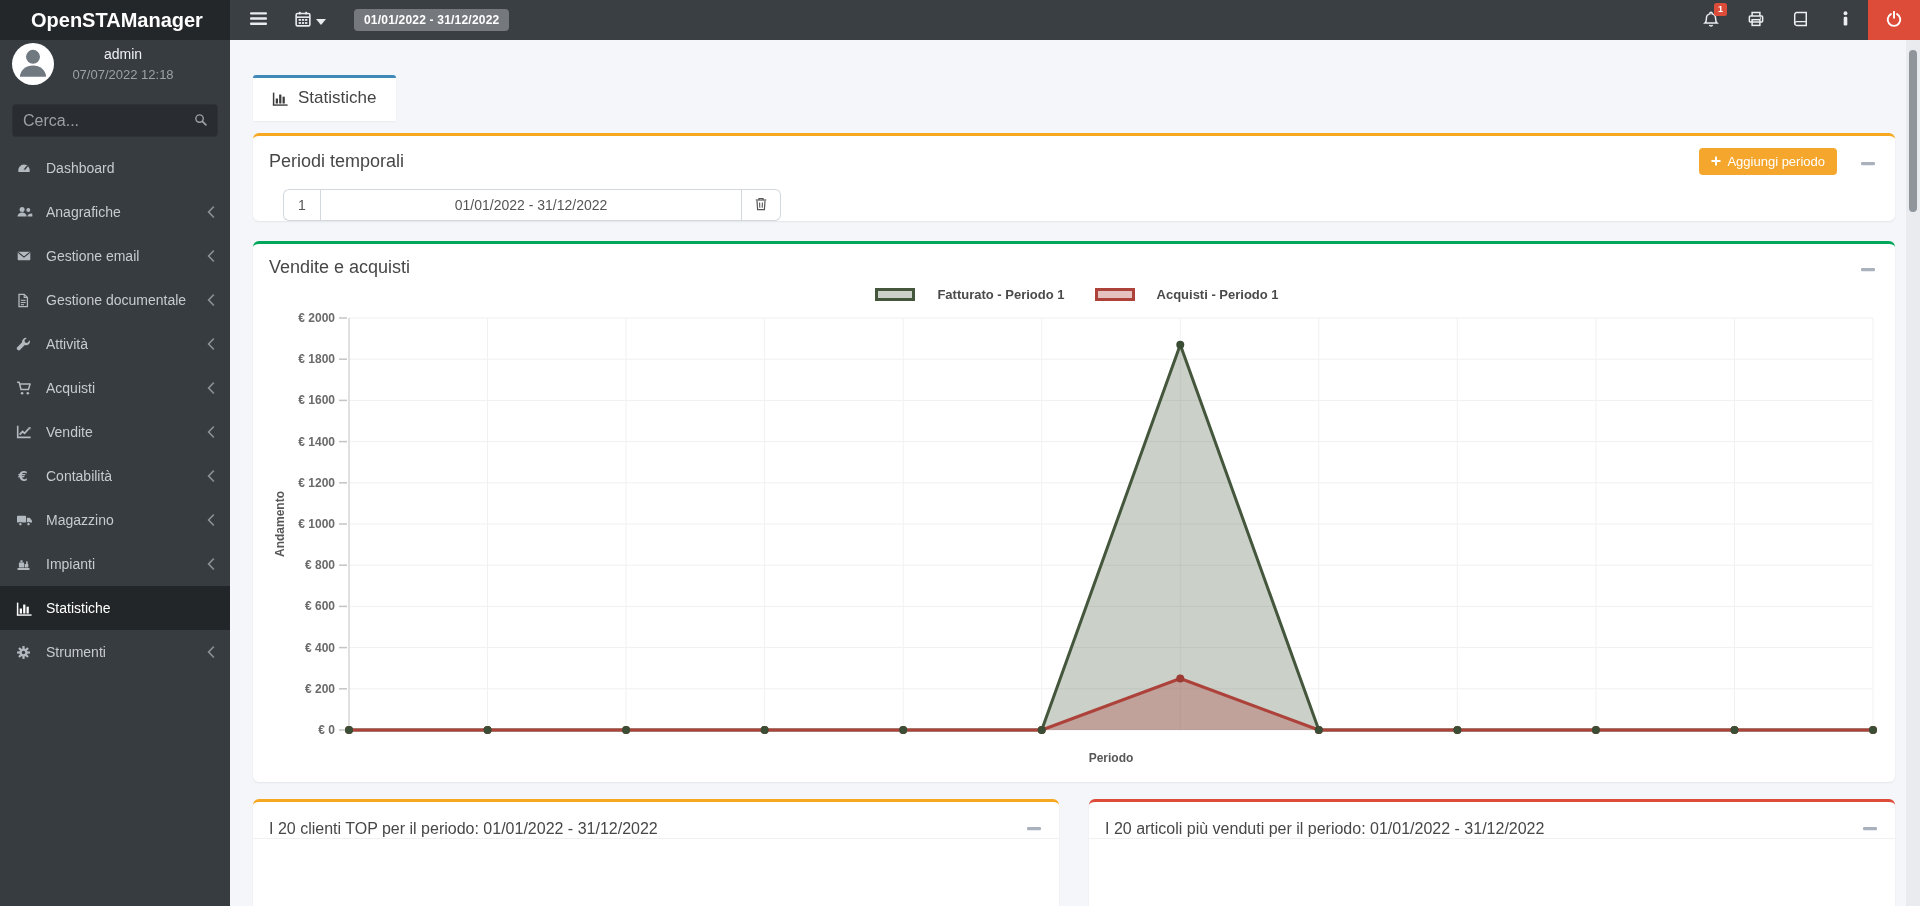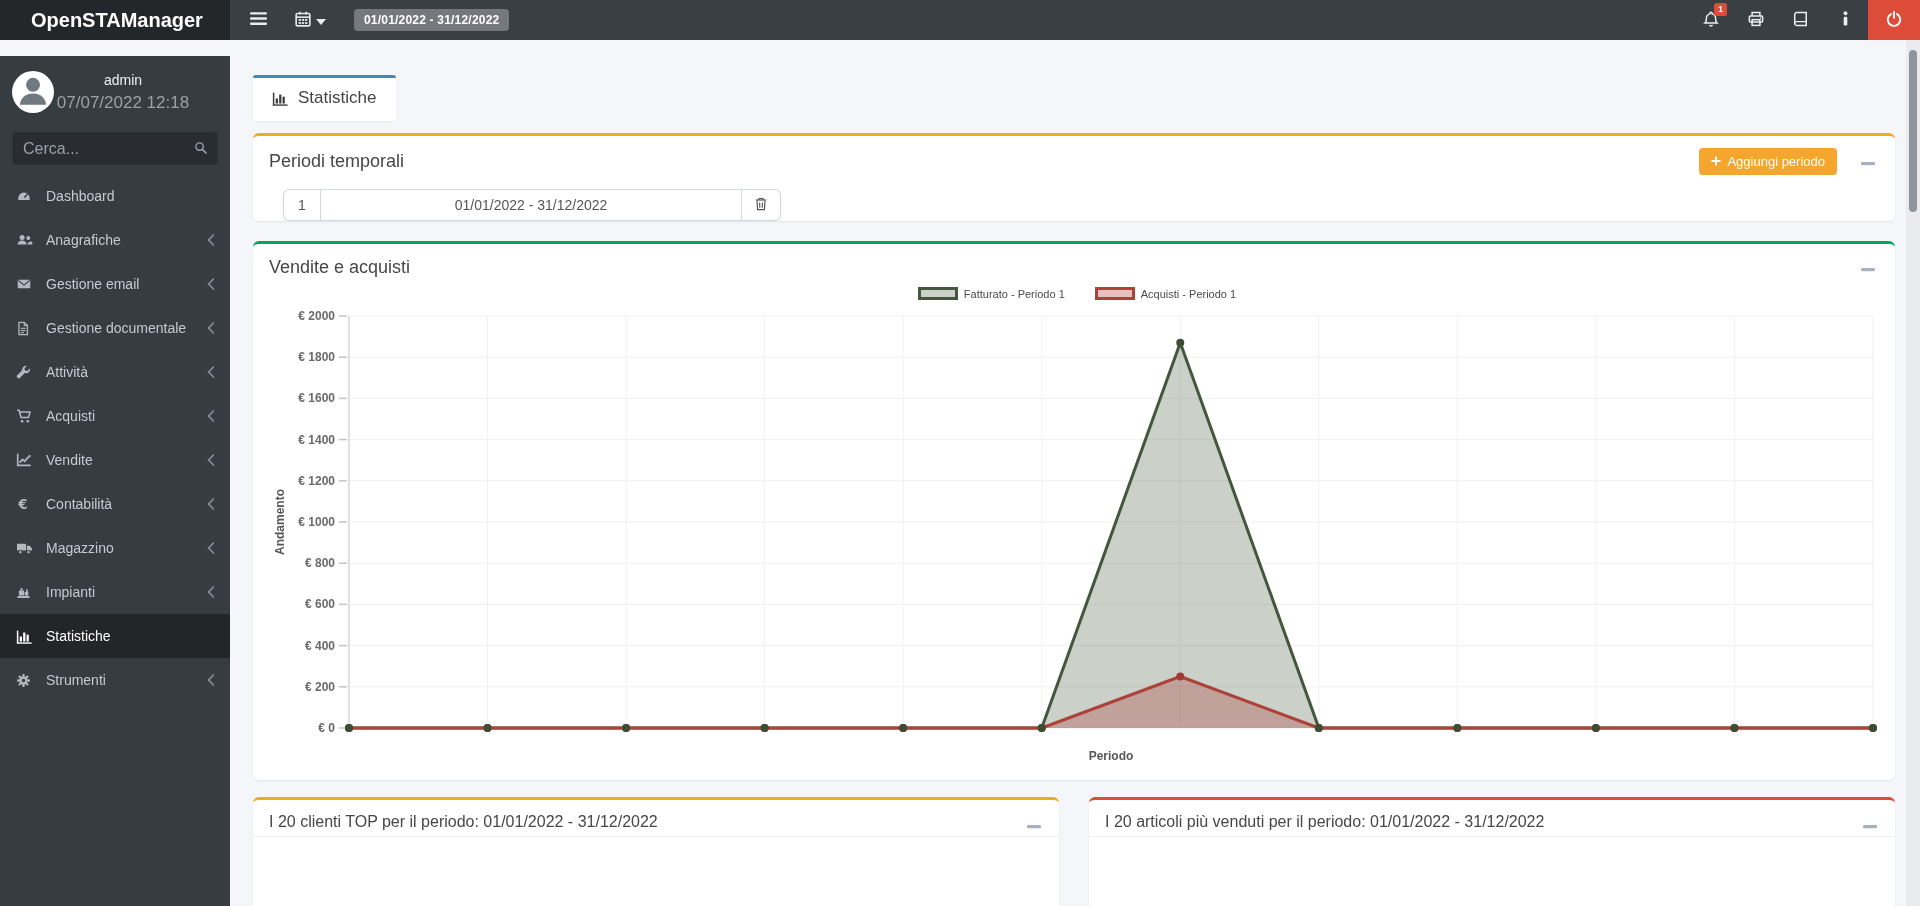--- a/index.html
+++ b/index.html
@@ -17,26 +17,26 @@
   .brand{width:230px;flex:0 0 230px;background:var(--brand-bg);color:#fff;font-size:20px;font-weight:bold;display:flex;align-items:center;padding-left:31px;cursor:pointer}
   .nav-left{display:flex;align-items:center;gap:16px;padding-left:14px}
   .nav-btn{color:#e9ebed;display:flex;align-items:center;gap:5px;background:none;border:none;height:40px;padding:0 6px;cursor:pointer}
   .date-chip{background:#75797e;color:#fff;font-weight:bold;font-size:12px;padding:4px 10px;border-radius:4px;letter-spacing:.2px;margin-left:6px}
   .nav-right{margin-left:auto;display:flex;align-items:stretch}
   .nav-icon-btn{position:relative;width:45px;display:flex;align-items:center;justify-content:center;color:#eceeef;background:none;border:none;cursor:pointer}
   .badge{position:absolute;top:3px;right:6px;background:var(--accent-red);color:#fff;font-size:9px;font-weight:bold;padding:1.5px 4px;border-radius:2.5px;line-height:1.1}
   .power-btn{width:52px;background:var(--accent-red);color:#fff;border:none;display:flex;align-items:center;justify-content:center;cursor:pointer}
 
   
-  .sidebar{position:absolute;top:56px;left:0;width:230px;bottom:0;background:var(--sidebar-bg)}
+  .sidebar{position:absolute;top:28px;left:0;width:230px;bottom:0;background:var(--sidebar-bg)}
   .user-panel{display:flex;align-items:center;padding:15px 12px 6px;cursor:pointer}
   .avatar{width:42px;height:42px;flex:0 0 42px;border-radius:50%;background:#fff;display:flex;align-items:flex-end;justify-content:center;overflow:hidden}
   .user-info{flex:1;text-align:center;padding-right:26px}
   .user-name{color:#eef1f3;font-size:14px}
-  .user-date{color:#9ba1a7;font-size:17px;margin-top:5px}
+  .user-date{color:#9ba1a7;font-size:13px;margin-top:5px}
   .sidebar-search{margin:13px 12px 0;background:#292d31;border:1px solid #2e3236;border-radius:4px;display:flex;align-items:center;height:33px}
   .sidebar-search input{flex:1;min-width:0;background:transparent;border:none;color:#cfd4d8;font-size:16px;padding:0 10px;outline:none;font-family:inherit}
   .sidebar-search input::placeholder{color:#9aa0a6}
   .search-btn{background:none;border:none;color:#9aa0a6;padding:0 10px 0 4px;display:flex;cursor:pointer}
   .menu{list-style:none;margin:9px 0 0;padding:0}
   .menu-item{height:44px;display:flex;align-items:center;padding:0 15px 0 16px;color:#c6cbd0;font-size:14px;cursor:pointer}
   .menu-item .mi-icon{width:21px;flex:0 0 21px;margin-right:9px;display:flex;align-items:center;color:#b2b9bf}
   .menu-item .mi-label{flex:1;white-space:nowrap;overflow:hidden}
   .mi-chevron{color:#8b9298;display:flex;margin-left:4px}
   .menu-item.active{background:var(--sidebar-active-bg);color:#fff}
@@ -56,29 +56,29 @@
   .collapse-btn{background:none;border:none;color:#a8b1bc;display:flex;padding:4px 2px;cursor:pointer}
   .add-period-btn{background:var(--button-orange);color:#fff;border:none;border-radius:4px;font-size:13px;padding:6px 12px;display:inline-flex;align-items:center;gap:6px;margin-right:22px;cursor:pointer;font-family:inherit}
 
   .period-row{display:flex;align-items:stretch;width:498px;margin:6px 16px 20px 30px;height:32px}
   .pr-index{width:37px;border:1px solid #d3d8de;border-right:none;border-radius:6px 0 0 6px;display:flex;align-items:center;justify-content:center;font-size:14px;color:#555;background:#fff}
   .pr-input{flex:1;border:1px solid #d3d8de;text-align:center;font-size:14px;color:#555;outline:none;background:#fff;font-family:inherit}
   .pr-trash{width:39px;border:1px solid #d3d8de;border-left:none;border-radius:0 6px 6px 0;background:#fff;display:flex;align-items:center;justify-content:center;color:#555;cursor:pointer}
 
   .chart-wrap{padding:0 10px 10px 16px}
   .chart-legend{display:flex;justify-content:center;gap:30px;margin:0 0 4px}
-  .legend-item{display:flex;align-items:center;gap:6px;font-size:11px;font-weight:normal;color:#4a4a4a;cursor:pointer}
+  .legend-item{display:flex;align-items:center;gap:22px;font-size:13px;font-weight:bold;color:#4a4a4a;cursor:pointer}
   .legend-swatch{width:40px;height:13px;border:3px solid}
   svg.chart{display:block}
   svg.chart text.tick{font-family:"Liberation Sans",sans-serif;font-size:12px;font-weight:bold;fill:#6a6a6a}
   svg.chart text.axis-title{font-family:"Liberation Sans",sans-serif;font-size:12px;font-weight:bold;fill:#575757}
 
   .bottom-row{display:flex;gap:30px;margin-top:17px}
   .bottom-panel{flex:1;background:#fff;border-top:3px solid #ccc;border-radius:6px;box-shadow:0 1px 2px rgba(0,0,0,.07);height:150px}
-  .bottom-header{display:flex;align-items:flex-start;padding:13px 16px 0;border-bottom:1px solid #f1f1f1}
+  .bottom-header{display:flex;align-items:flex-end;padding:13px 16px 0;border-bottom:1px solid #f1f1f1}
   .bottom-title{flex:1;font-size:16px;color:#474747}
 
   .scroll-track{position:absolute;right:0;top:40px;bottom:0;width:14px;background:#e9ebee;z-index:30}
   .scroll-thumb{position:absolute;top:10px;left:3px;width:8px;height:162px;background:#8f959b;border-radius:4px}
 </style>
 </head>
 <body>
 
 <div class="navbar">
   <div class="brand">OpenSTAManager</div>

